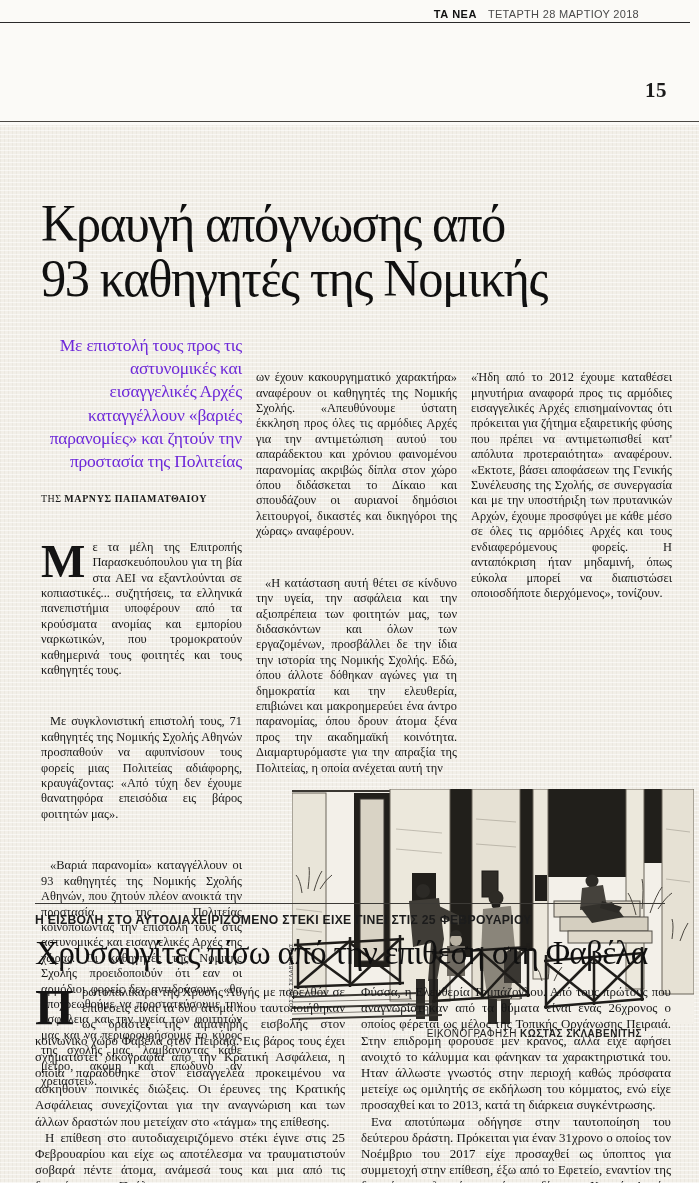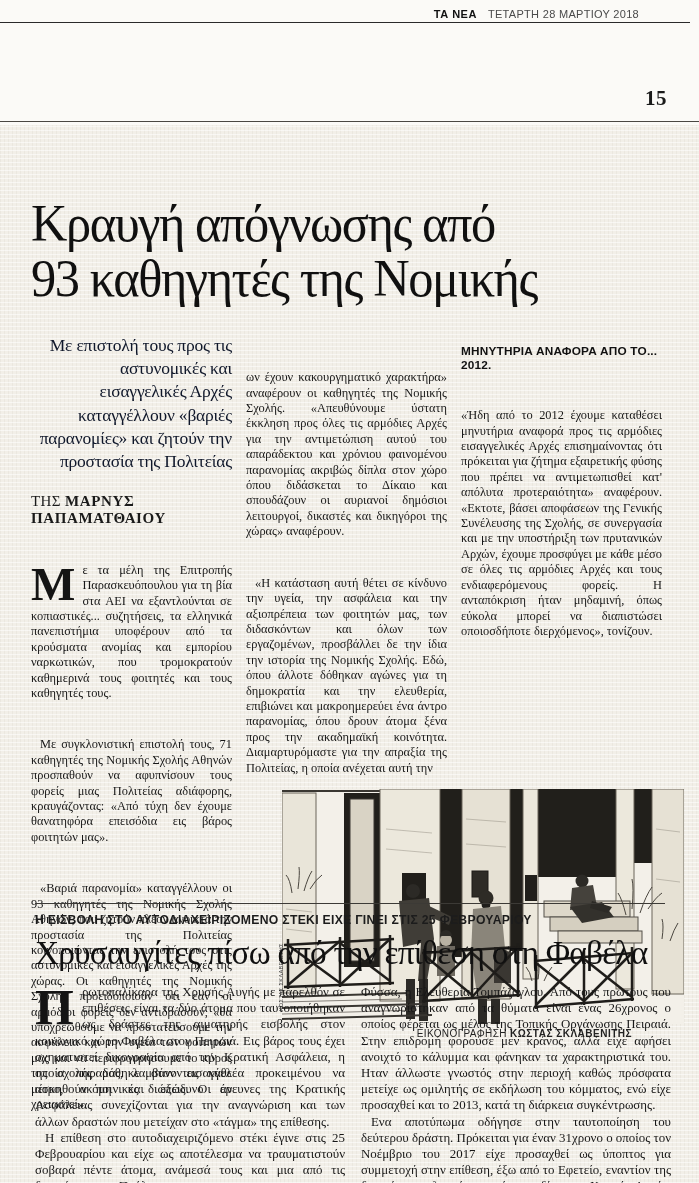--- a/index.html
+++ b/index.html
@@ -15,35 +15,35 @@
     background-image:
       repeating-linear-gradient(0deg, rgba(255,255,255,.55) 0 1px, transparent 1px 4px),
       repeating-linear-gradient(90deg, rgba(125,112,92,.06) 0 1px, transparent 1px 4px);
   }
   
   .hdr { position:absolute; top:6px; left:0; width:699px; }
   .hdr-line { position:absolute; top:16px; left:0; width:690px; border-top:1.6px solid #2a2a2a; }
   .hdr-text { position:absolute; top:2px; right:60px; font-family:"Liberation Sans", sans-serif; font-size:11px; white-space:nowrap; }
   .hdr-text .masthead { font-weight:bold; letter-spacing:.5px; color:#111; }
   .hdr-text .date { color:#4a4a4a; margin-left:8px; letter-spacing:.3px; }
-  .pageno { position:absolute; top:86px; right:32px; font-size:21px; font-weight:bold; letter-spacing:.5px; }
+  .pageno { position:absolute; top:78px; right:32px; font-size:21px; font-weight:bold; letter-spacing:.5px; }
   .rule-top { position:absolute; top:121px; left:0; width:699px; border-top:1.5px solid #4a4742; }
   
-  .main-art { position:absolute; left:31px; top:196px; width:632px; }
+  .main-art { position:absolute; left:41px; top:196px; width:632px; }
   .headline1 {
     font-size:52px; line-height:1.06; font-weight:normal; color:#101010;
     letter-spacing:-1.5px; transform:scaleX(.97); transform-origin:left top; white-space:nowrap;
   }
   .cols { display:flex; gap:14px; margin-top:28px; }
   .col { width:201px; flex:0 0 auto; }
   .deck {
-    font-size:17.5px; line-height:1.32; text-align:right; color:#0f172a;
+    font-size:17.5px; line-height:1.32; text-align:right; color:#6d28d9;
     letter-spacing:-.2px; margin-bottom:20px; min-height:138px;
   }
-  .byline { font-size:15px; letter-spacing:.4px; margin-bottom:14px; }
+  .byline { font-size:10px; letter-spacing:.4px; margin-bottom:14px; }
   .byline b { letter-spacing:.6px; }
   .body-p {
     font-size:12.4px; line-height:15.4px; text-align:justify; text-justify:inter-word;
     color:#171717; margin-bottom:1px;margin-top:36px;
   }
   .body-p.indent { text-indent:9px; }
   .dropcap {
     float:left; font-size:47px; line-height:38px; font-weight:bold;
     padding:2px 7px 0 0; color:#141414;
   }
@@ -124,21 +124,20 @@
         <div class="body-p indent">«Βαριά παρανομία» καταγγέλλουν οι 93 καθηγητές της Νομικής Σχολής Αθηνών, που ζητούν πλέον ανοικτά την προστασία της Πολιτείας κοινοποιώντας την επιστολή τους στις αστυνομικές και εισαγγελικές Αρχές της χώρας. Οι καθηγητές της Νομικής Σχολής προειδοποιούν ότι εαν οι αρμόδιοι φορείς δεν αντιδράσουν, «θα υποχρεωθούμε να προστατεύσουμε την ασφάλεια και την υγεία των φοιτητών μας και να περιφρουρήσουμε το κύρος της σχολής μας, λαμβάνοντας κάθε μέτρο, ακόμη και επώδυνο αν χρειαστεί».</div>
       </div>
 
       <div class="right-group">
         <div class="right-cols">
           <div class="col">
             <div class="body-p">ων έχουν κακουργηματικό χαρακτήρα» αναφέρουν οι καθηγητές της Νομικής Σχολής. «Απευθύνουμε ύστατη έκκληση προς όλες τις αρμόδιες Αρχές για την αντιμετώπιση αυτού του απαράδεκτου και χρόνιου φαινομένου παρανομίας ακριβώς δίπλα στον χώρο όπου διδάσκεται το Δίκαιο και σπουδάζουν οι αυριανοί δημόσιοι λειτουργοί, δικαστές και δικηγόροι της χώρας» αναφέρουν.</div>
             <div class="body-p indent">«Η κατάσταση αυτή θέτει σε κίνδυνο την υγεία, την ασφάλεια και την αξιοπρέπεια των φοιτητών μας, των διδασκόντων και όλων των εργαζομένων, προσβάλλει δε την ίδια την ιστορία της Νομικής Σχολής. Εδώ, όπου άλλοτε δόθηκαν αγώνες για τη δημοκρατία και την ελευθερία, επιβιώνει και μακροημερεύει ένα άντρο παρανομίας, όπου δρουν άτομα ξένα προς την ακαδημαϊκή κοινότητα. Διαμαρτυρόμαστε για την απραξία της Πολιτείας, η οποία ανέχεται αυτή την</div>
           </div>
           <div class="col">
-            <div class="subhead-inline">ΜΗΝΥΤΗΡΙΑ ΑΝΑΦΟΡΑ ΑΠΟ ΤΟ... 2012.</div>
             <div class="body-p">«Ήδη από το 2012 έχουμε καταθέσει μηνυτήρια αναφορά προς τις αρμόδιες εισαγγελικές Αρχές επισημαίνοντας ότι πρόκειται για ζήτημα εξαιρετικής φύσης που πρέπει να αντιμετωπισθεί κατ' απόλυτα προτεραιότητα» αναφέρουν. «Εκτοτε, βάσει αποφάσεων της Γενικής Συνέλευσης της Σχολής, σε συνεργασία και με την υποστήριξη των πρυτανικών Αρχών, έχουμε προσφύγει με κάθε μέσο σε όλες τις αρμόδιες Αρχές και τους ενδιαφερόμενους φορείς. Η ανταπόκριση ήταν μηδαμινή, όπως εύκολα μπορεί να διαπιστώσει οποιοσδήποτε διερχόμενος», τονίζουν.</div>
           </div>
         </div>
 
         <div class="illo-wrap">
           <svg class="illo" viewBox="0 0 402 235" xmlns="http://www.w3.org/2000/svg">
             <rect width="402" height="235" fill="#f3f0e9"></rect>
 
             <line x1="0" y1="2" x2="402" y2="2" stroke="#3a3732" stroke-width="2"></line>
 

